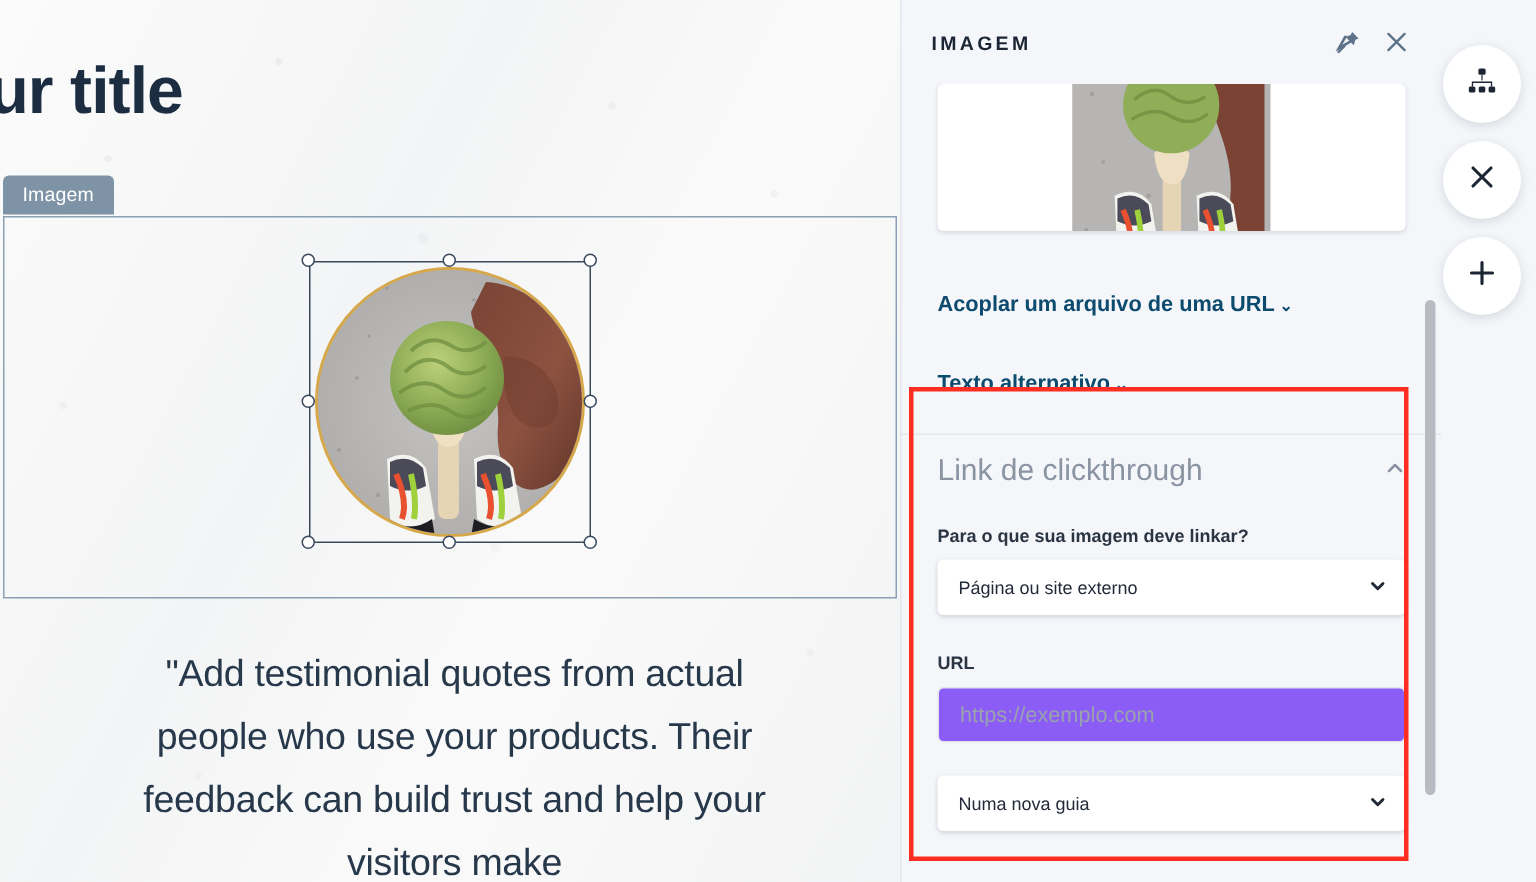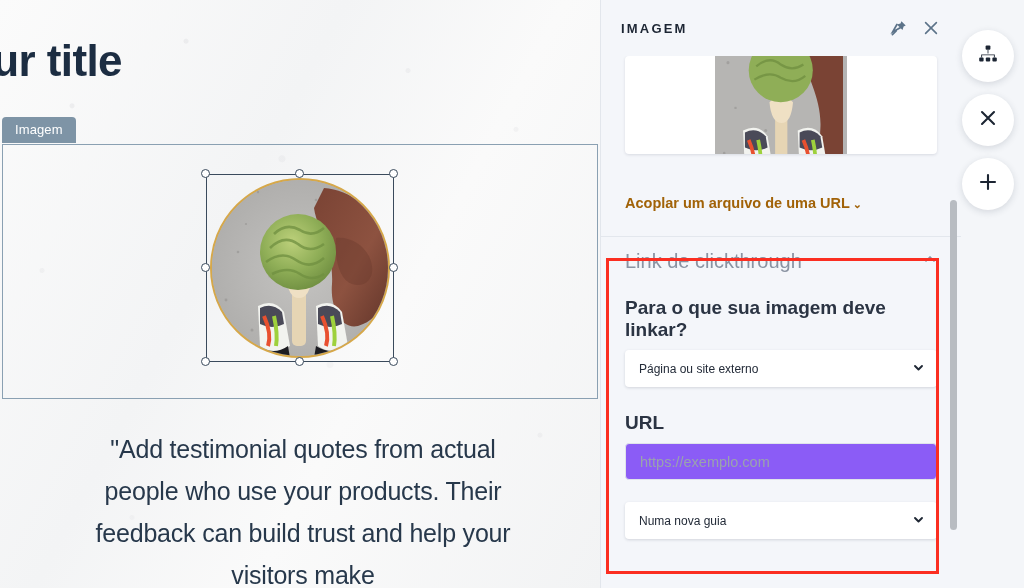--- a/index.html
+++ b/index.html
@@ -128,21 +128,21 @@
     border-radius: 4px;
     box-shadow: 0 1px 3px rgba(30,40,60,.13);
     overflow: hidden;
     display: flex; justify-content: center;
   }
   .preview-img { width: 132px; height: 100%; background: #b4b4b4; position: relative; overflow: hidden; }
 
   .link-row { padding: 0 24px; }
   .blue-link {
     display: inline-block;
-    color: #a16207;
+    color: #0c4a6e;
     font-size: 14.5px;
     font-weight: 700;
     text-decoration: none;
     cursor: pointer;
     line-height: 1;
     margin-top: 20px;
   }
   .blue-link .cv { font-size: 11px; font-weight: 700; margin-left: 3px; }
 
   .divider { height: 1px; background: #e3e7ed; margin-top: 24px; }
@@ -160,21 +160,21 @@
   .section-head {
     display: flex; align-items: center;
     padding: 0 24px;
     height: 48px;
   }
   .section-head-label { font-size: 20px; color: #8a93a2; }
   .chev-up { margin-left: auto; color: #8a93a2; }
 
   .field-label {
     padding: 0 24px;
-    font-size: 19px; font-weight: 700;
+    font-size: 12px; font-weight: 700;
     color: #2b3443;
     margin-bottom: 9px;
   }
   .field-wrap { padding: 0 24px; }
   .select-box {
     position: relative;
     height: 37px;
     background: #ffffff;
     border-radius: 4px;
     box-shadow: 0 1px 3px rgba(30,40,60,.16);
@@ -382,20 +382,23 @@
               <path d="M128 136 q4 18 2 30" stroke="#9ed13c" stroke-width="4" fill="none"></path>
               <path d="M112 168 q16 10 30 0 l2 14 q-18 10 -34 0 Z" fill="#1d1d22"></path>
             </g>
           </svg>
         </div>
       </div>
 
       <div class="link-row" style="margin-top:22px">
         <a class="blue-link"><span>Acoplar um arquivo de uma URL</span><span class="cv">⌄</span></a>
       </div>
+      <div class="link-row" style="margin-top:17px">
+        <a class="blue-link"><span>Texto alternativo</span><span class="cv">⌄</span></a>
+      </div>
 
       <div class="divider"></div>
 
       <div class="section-head">
         <span class="section-head-label">Link de clickthrough</span>
         <span class="chev-up">
           <svg width="14" height="14" viewBox="0 0 14 14" fill="none" stroke="#8a93a2" stroke-width="1.7" stroke-linecap="round" stroke-linejoin="round">
             <path d="M3 9 L7 5 L11 9"></path>
           </svg>
         </span>

